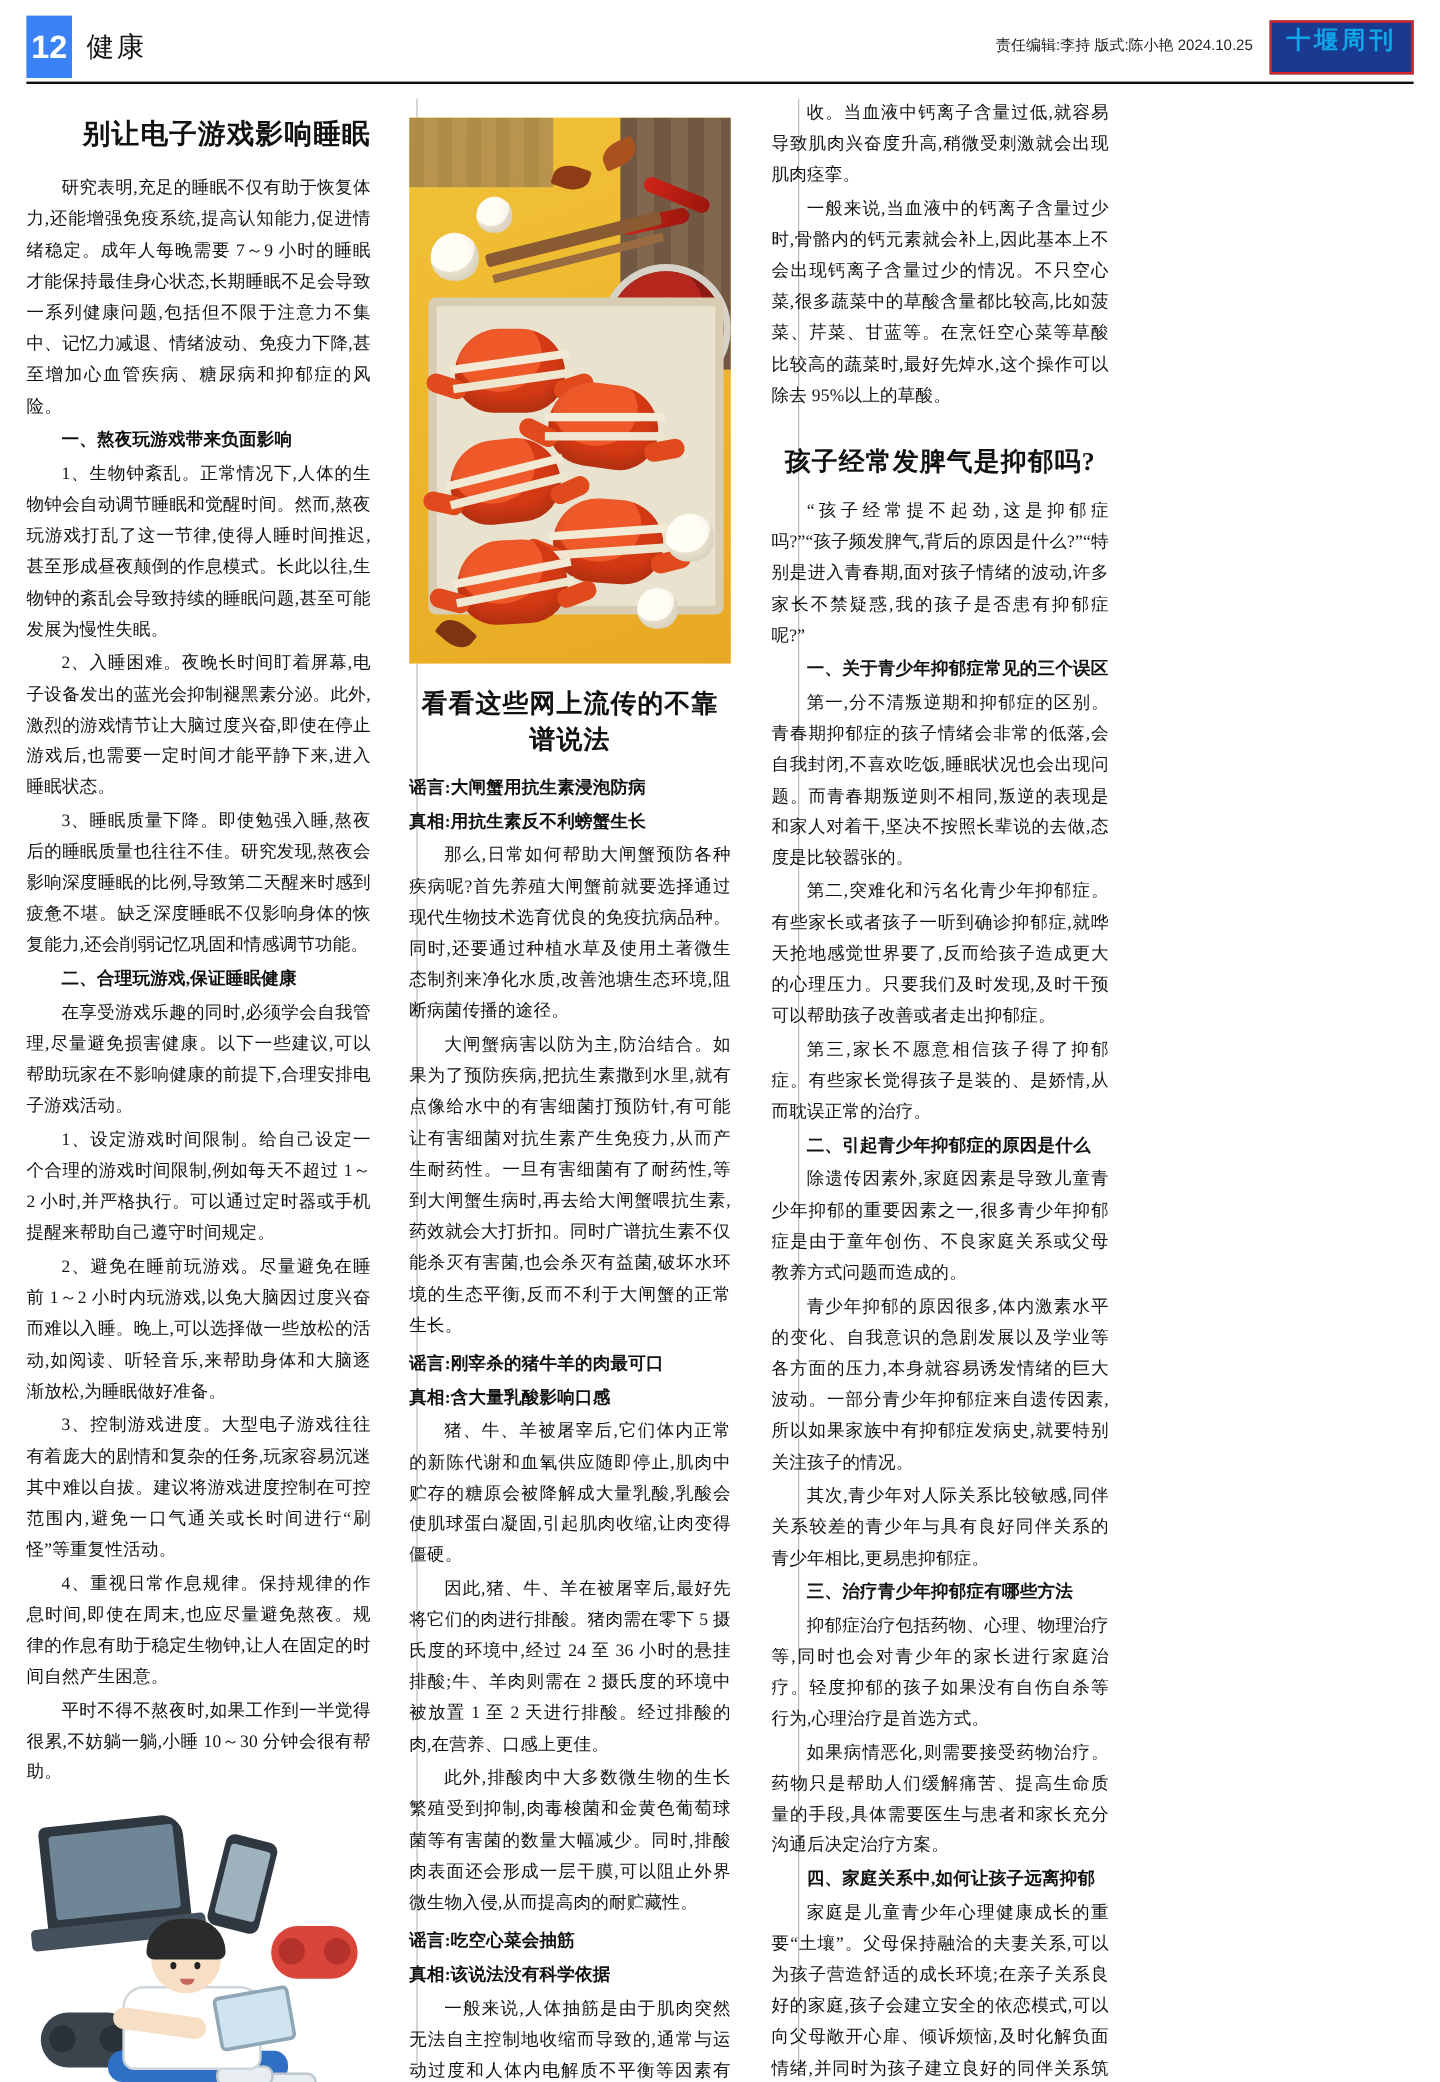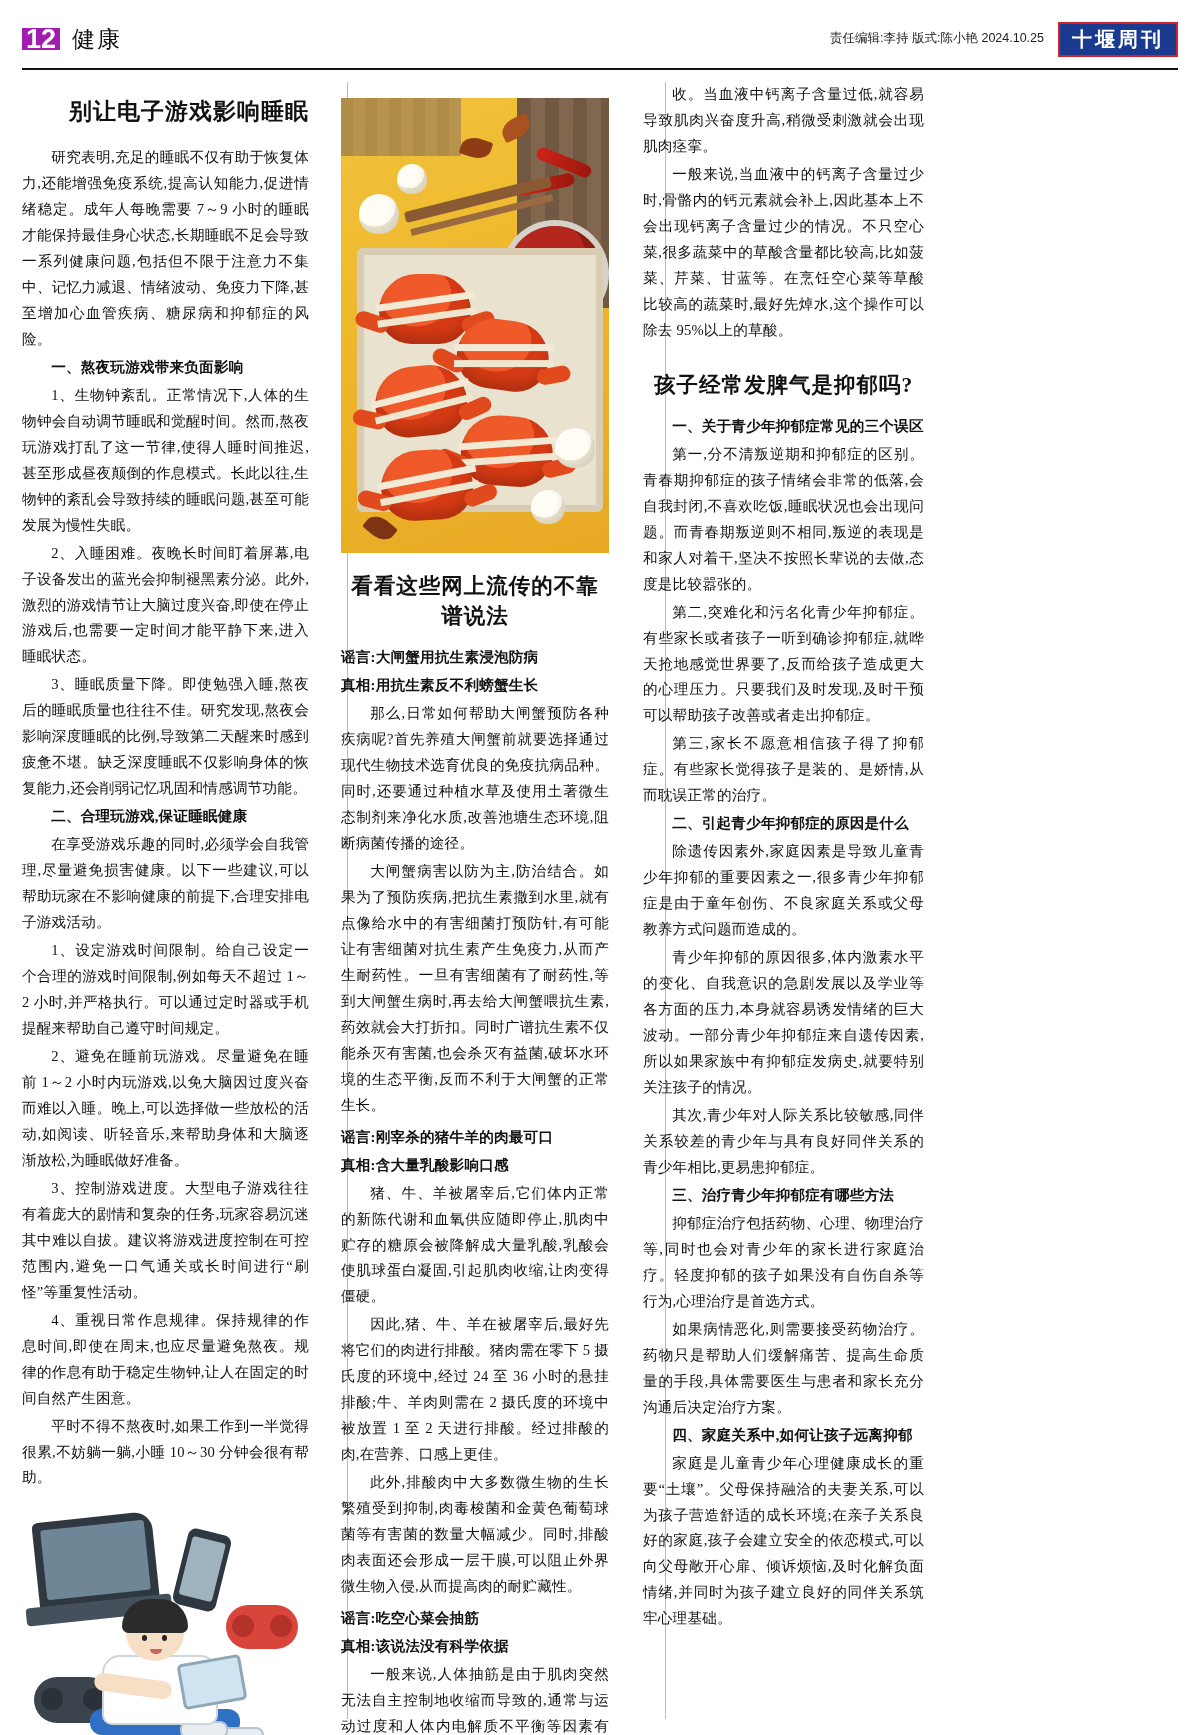--- a/index.html
+++ b/index.html
@@ -12,35 +12,35 @@
     overflow:hidden;
   }
   .page { position:relative; width:1200px; height:1735px; padding:0; box-sizing:border-box; }
 
   
   .masthead {
     position:absolute; left:22px; top:16px; right:22px; height:46px;
     display:flex; align-items:center;
   }
   .page-num {
-    width:38px; height:22px; background:#a21caf; color:#fff;
+    width:38px; height:52px; background:#3b82f6; color:#fff;
     font-family:"Liberation Sans", sans-serif; font-weight:bold; font-size:27px;
     display:flex; align-items:center; justify-content:center; line-height:1;
   }
   .section-name {
     margin-left:12px; font-size:23px; font-weight:normal; letter-spacing:2px;
     font-family:"Liberation Serif", serif;
   }
   .credits {
     margin-left:auto; font-size:12.5px; color:#222; white-space:nowrap;
     font-family:"Liberation Sans", sans-serif; padding-bottom:2px;
   }
   .paper-logo {
-    margin-left:14px; background:#1a3a8f; color:#ffffff; border:2px solid #d2232a;
-    padding:5px 12px 6px; font-size:20px; font-weight:bold; letter-spacing:3px;
+    margin-left:14px; background:#1a3a8f; color:#0ea5e9; border:2px solid #d2232a;
+    padding:5px 12px 16px; font-size:20px; font-weight:bold; letter-spacing:3px;
     font-family:"Liberation Serif", serif; line-height:1;
   }
   .rule-top {
     position:absolute; left:22px; right:22px; top:68px; height:2px; background:#111;
   }
 
   
   .cols {
     position:absolute; left:22px; right:22px; top:82px; bottom:16px;
     display:flex; gap:0;
@@ -334,20 +334,21 @@
       <p class="truth">真相:该说法没有科学依据</p>
       <p>一般来说,人体抽筋是由于肌肉突然无法自主控制地收缩而导致的,通常与运动过度和人体内电解质不平衡等因素有关。引起抽筋的原因有很多,之所以使出吃空心菜会导致抽筋,主要源于空心菜中草酸含量较高。草酸在与钙结合后,会形成草酸钙,影响钙吸</p>
     </div>
 
     <div class="col col3">
       <p>收。当血液中钙离子含量过低,就容易导致肌肉兴奋度升高,稍微受刺激就会出现肌肉痉挛。</p>
       <p>一般来说,当血液中的钙离子含量过少时,骨骼内的钙元素就会补上,因此基本上不会出现钙离子含量过少的情况。不只空心菜,很多蔬菜中的草酸含量都比较高,比如菠菜、芹菜、甘蓝等。在烹饪空心菜等草酸比较高的蔬菜时,最好先焯水,这个操作可以除去 95%以上的草酸。</p>
 
       <h2 class="mid-headline">孩子经常发脾气是抑郁吗?</h2>
 
+      <p>“孩子经常提不起劲,这是抑郁症吗?”“孩子频发脾气,背后的原因是什么?”“特别是进入青春期,面对孩子情绪的波动,许多家长不禁疑惑,我的孩子是否患有抑郁症呢?”</p>
       <p class="sec">一、关于青少年抑郁症常见的三个误区</p>
       <p>第一,分不清叛逆期和抑郁症的区别。青春期抑郁症的孩子情绪会非常的低落,会自我封闭,不喜欢吃饭,睡眠状况也会出现问题。而青春期叛逆则不相同,叛逆的表现是和家人对着干,坚决不按照长辈说的去做,态度是比较嚣张的。</p>
       <p>第二,突难化和污名化青少年抑郁症。有些家长或者孩子一听到确诊抑郁症,就哗天抢地感觉世界要了,反而给孩子造成更大的心理压力。只要我们及时发现,及时干预可以帮助孩子改善或者走出抑郁症。</p>
       <p>第三,家长不愿意相信孩子得了抑郁症。有些家长觉得孩子是装的、是娇情,从而耽误正常的治疗。</p>
       <p class="sec">二、引起青少年抑郁症的原因是什么</p>
       <p>除遗传因素外,家庭因素是导致儿童青少年抑郁的重要因素之一,很多青少年抑郁症是由于童年创伤、不良家庭关系或父母教养方式问题而造成的。</p>
       <p>青少年抑郁的原因很多,体内激素水平的变化、自我意识的急剧发展以及学业等各方面的压力,本身就容易诱发情绪的巨大波动。一部分青少年抑郁症来自遗传因素,所以如果家族中有抑郁症发病史,就要特别关注孩子的情况。</p>
       <p>其次,青少年对人际关系比较敏感,同伴关系较差的青少年与具有良好同伴关系的青少年相比,更易患抑郁症。</p>
       <p class="sec">三、治疗青少年抑郁症有哪些方法</p>
       <p>抑郁症治疗包括药物、心理、物理治疗等,同时也会对青少年的家长进行家庭治疗。轻度抑郁的孩子如果没有自伤自杀等行为,心理治疗是首选方式。</p>

